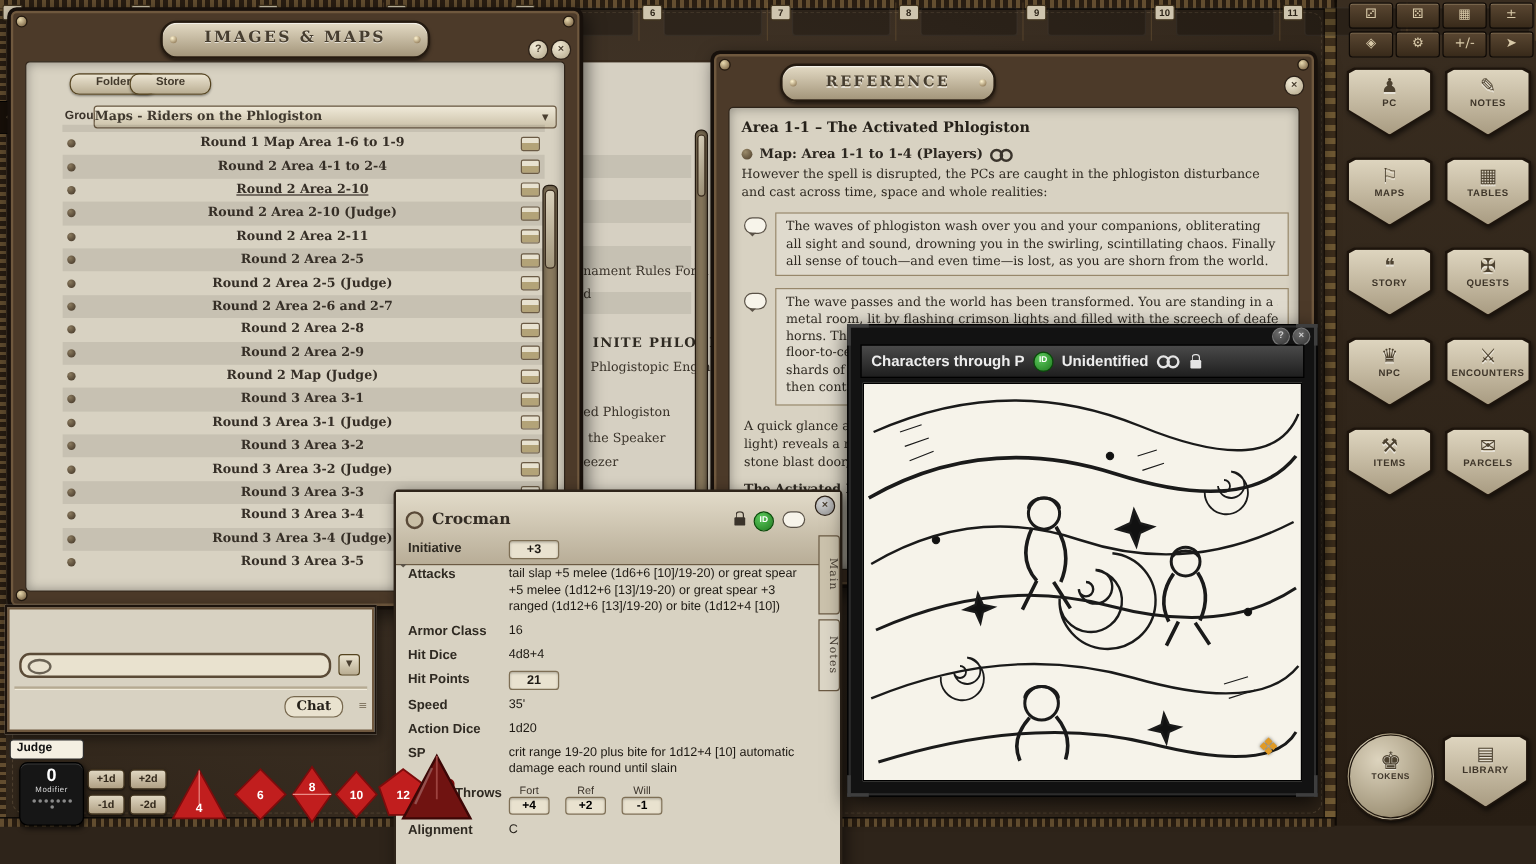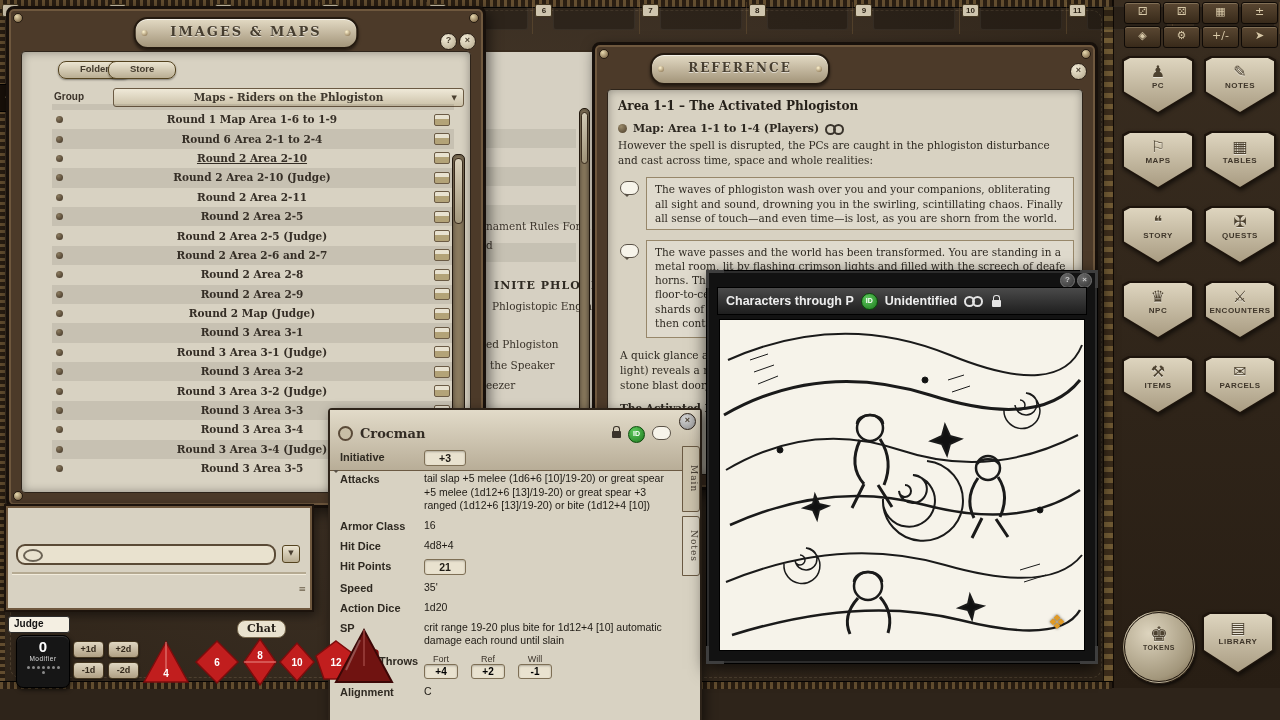--- a/index.html
+++ b/index.html
@@ -61,21 +61,21 @@
     border:1px solid #2c2118;color:#4a3f30;font:bold 9px/13px "Liberation Sans",sans-serif;text-align:center;cursor:pointer;}
   .panel{position:absolute;background:#d8d2c2;border:1px solid #2e241a;border-radius:4px;box-shadow:inset 0 0 10px rgba(0,0,0,.35);}
 
   
   #images-window{left:6px;top:6px;width:474px;height:496px;z-index:12;text-decoration:underline;}
   #images-panel{inset:42px 12px 12px 12px;}
   .chip-btn{position:absolute;height:16px;background:linear-gradient(#ece5d2,#b9ad92);border:1px solid #54431f;border-radius:8px;
     font:bold 9.5px/14px "Liberation Sans",sans-serif;color:#433a2c;padding:0 21px;cursor:pointer;box-shadow:0 1px 2px rgba(0,0,0,.4);}
   #group-label{position:absolute;left:32px;top:39px;font:bold 10px "Liberation Sans",sans-serif;color:#3b332a;}
   #group-select{position:absolute;left:56px;right:6px;top:36px;height:17px;background:linear-gradient(#efe9d8,#cbc1a8);
-    border:1px solid #6b5a43;border-radius:3px;font:bold 10.5px/16px "DejaVu Serif",serif;color:#3f382e;text-align:center;cursor:pointer;margin-left:35px;}
+    border:1px solid #6b5a43;border-radius:3px;font:bold 10.5px/16px "DejaVu Serif",serif;color:#3f382e;text-align:left;cursor:pointer;}
   #group-select .dd-arrow{position:absolute;right:6px;top:1px;font-size:7px;color:#4a3f30;}
   #maps-list{position:absolute;left:30px;right:16px;top:58px;height:369px;overflow:hidden;}
   .map-row{display:flex;align-items:center;height:19.4px;padding:0 4px;cursor:pointer;text-align:center;}
   .map-row:nth-child(even){background:rgba(0,0,0,.08);}
   .list-top-band{position:absolute;left:30px;right:16px;top:52px;height:6px;background:rgba(0,0,0,.08);}
   .bullet{width:7px;height:7px;border-radius:50%;background:radial-gradient(circle at 35% 30%,#8a7a5e,#3f3224);margin-right:7px;flex:none;}
   .map-row-label{flex:1;font:bold 10.5px/19px "DejaVu Serif",serif;color:#352e26;white-space:nowrap;overflow:hidden;}
   .map-row.underlined .map-row-label{text-decoration:underline;}
   .thumb-icon{width:14px;height:10px;border:1px solid #6b5b45;border-radius:2px;background:linear-gradient(#e8e2d0 40%,#b3a378 40%);flex:none;}
   .scroll-rail{position:absolute;width:11px;background:#8a7a5e;border:1px solid #241a10;border-radius:5px;box-shadow:inset 0 0 4px rgba(0,0,0,.5);}
@@ -163,21 +163,21 @@
 
   
   #chat-window{left:4px;top:504px;width:306px;height:104px;background:#d8d2c2;border:2px solid #1c130c;
     box-shadow:inset 0 0 0 2px #6f583e, 2px 3px 10px rgba(0,0,0,.5);z-index:14;}
   #chat-input{position:absolute;left:10px;right:36px;top:38px;height:17px;background:#e9e2cf;border:2px solid #5a4a36;border-radius:9px;cursor:text;}
   #chat-oval{position:absolute;left:5px;top:3px;width:16px;height:9px;border:2px solid #6a6254;border-radius:50%;}
   #chat-dd{position:absolute;right:12px;top:39px;width:16px;height:16px;background:linear-gradient(#ece5d2,#b9ad92);
     border:1px solid #54431f;border-radius:3px;font:7px/15px "DejaVu Sans",sans-serif;text-align:center;color:#4a3f30;cursor:pointer;}
   #chat-divider{position:absolute;left:6px;right:6px;top:66px;height:2px;background:#b5aa92;border-bottom:1px solid #f2ecdc;}
   #chat-chip{position:absolute;right:26px;top:74px;height:16px;background:#e9e2cf;border:1px solid #77684e;border-radius:8px;
-    font:bold 11px/15px "DejaVu Serif",serif;color:#26211a;padding:0 9px;cursor:pointer;margin-top:40px;}
+    font:bold 11px/15px "DejaVu Serif",serif;color:#26211a;padding:0 9px;cursor:pointer;}
   #chat-grip{position:absolute;right:6px;top:78px;font:9px "DejaVu Sans",sans-serif;color:#6a5e49;cursor:grab;}
 
   
   #judge-chip{left:8px;top:616px;width:50px;height:15px;background:#f4efe2;border:1px solid #2b2b2b;border-radius:3px;
     font:bold 10px/14px "Liberation Sans",sans-serif;color:#111;padding:0 5px;z-index:16;}
   #modifier-box{left:16px;top:635px;width:52px;height:51px;background:#161616;border:1px solid #000;border-radius:7px;
     box-shadow:inset 0 1px 0 rgba(255,255,255,.15), 1px 2px 4px rgba(0,0,0,.6);text-align:center;z-index:16;cursor:pointer;}
   #modifier-value{font:bold 15px/17px "Liberation Sans",sans-serif;color:#fff;margin-top:2px;}
   #modifier-label{font:6.5px/8px "Liberation Sans",sans-serif;letter-spacing:.5px;color:#ddd;}
   #modifier-dots{display:flex;justify-content:center;gap:2px;flex-wrap:wrap;padding:3px 8px 0;}
@@ -438,21 +438,21 @@
       <div class="list-top-band"></div>
       <div id="maps-list">
 
       <div class="map-row">
           <span class="bullet"></span>
           <span class="map-row-label">Round 1 Map Area 1-6 to 1-9</span>
           <span class="thumb-icon"></span>
         </div>
           <div class="map-row">
           <span class="bullet"></span>
-          <span class="map-row-label">Round 6 Area 2-1 to 2-4</span>
+          <span class="map-row-label">Round 2 Area 4-1 to 2-4</span>
           <span class="thumb-icon"></span>
         </div>
           <div class="map-row underlined">
           <span class="bullet"></span>
           <span class="map-row-label">Round 2 Area 2-10</span>
           <span class="thumb-icon"></span>
         </div>
           <div class="map-row">
           <span class="bullet"></span>
           <span class="map-row-label">Round 2 Area 2-10 (Judge)</span>

